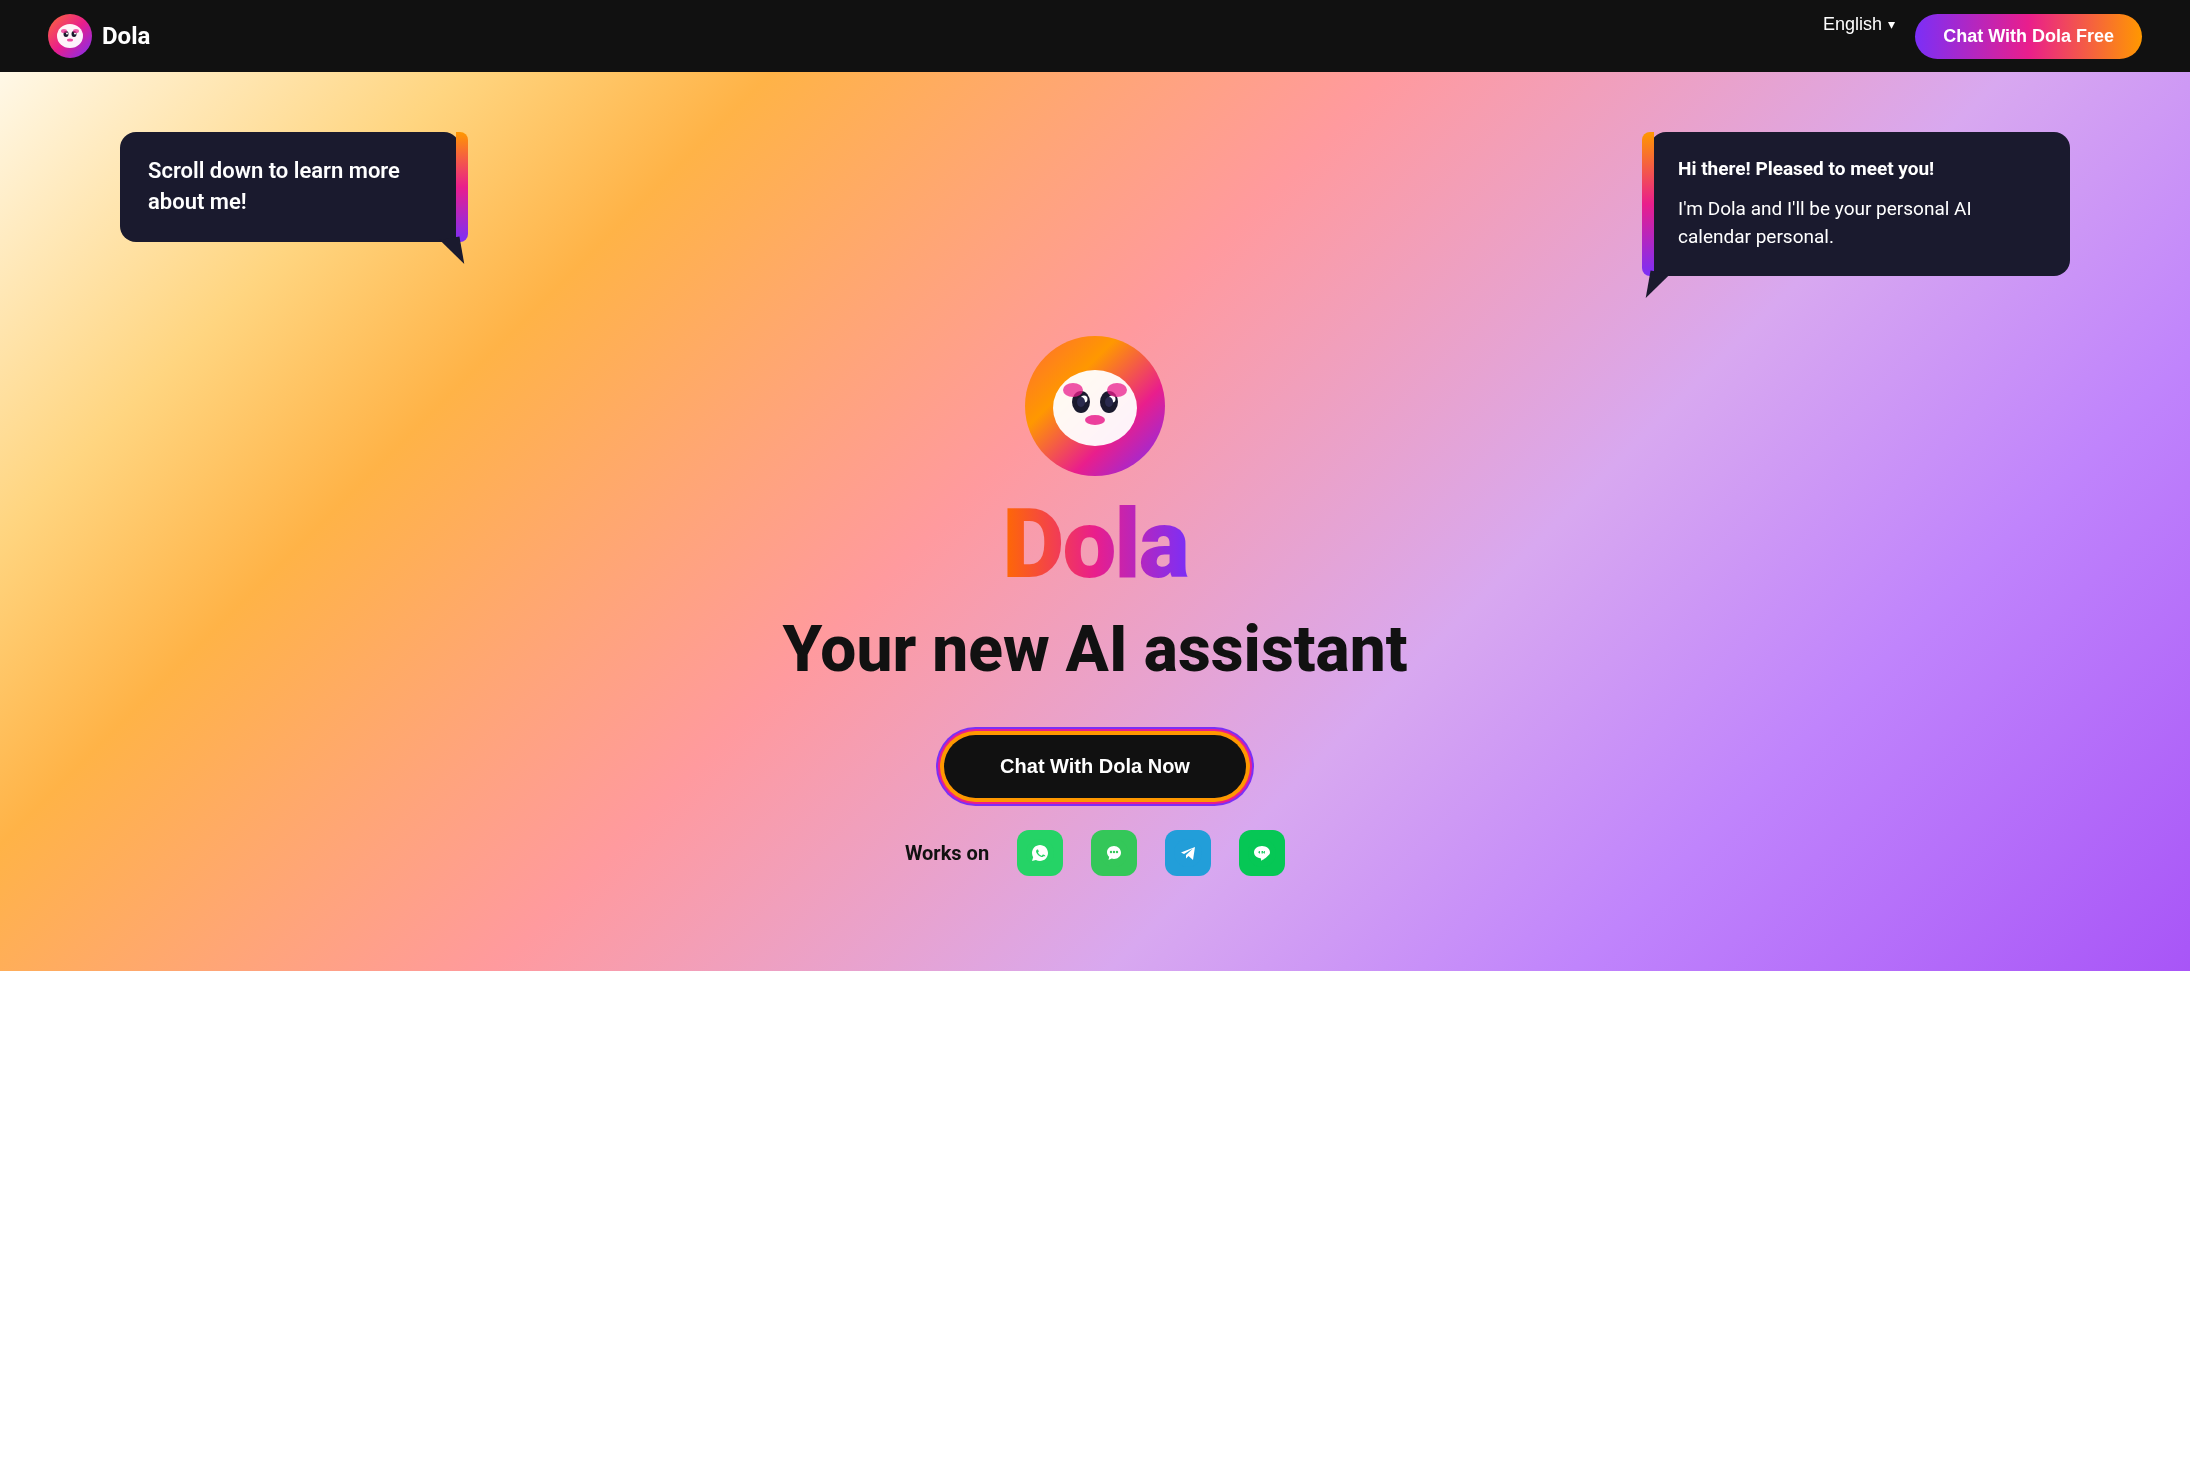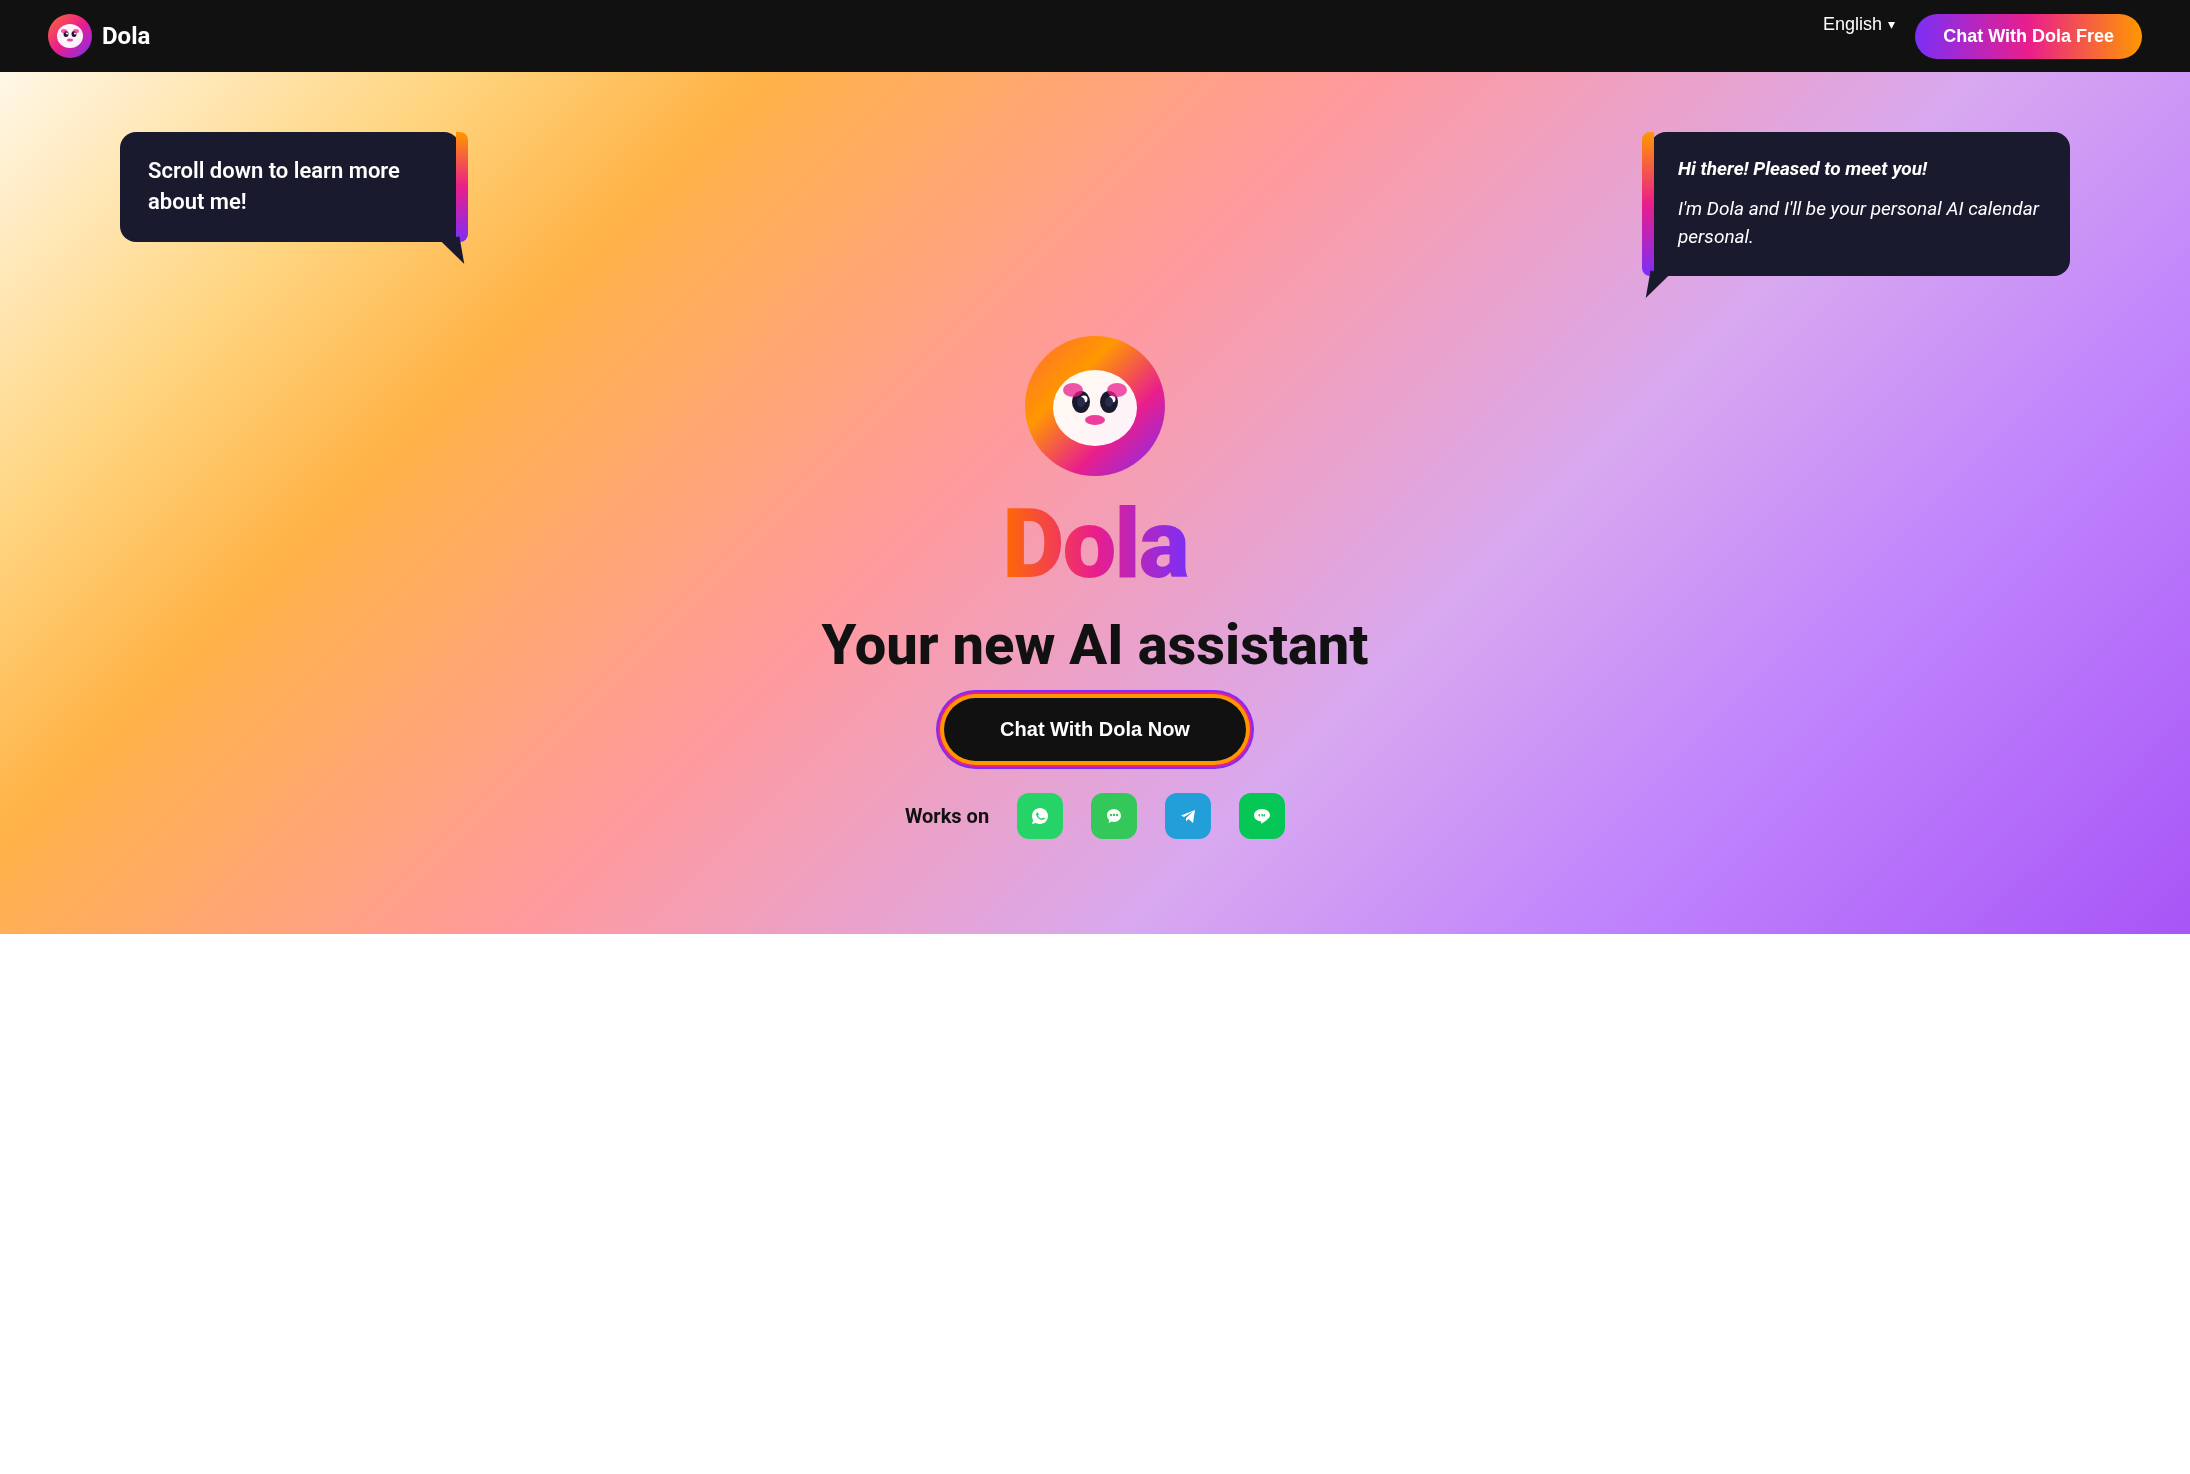--- a/index.html
+++ b/index.html
@@ -148,21 +148,20 @@
       width: 12px;
       height: 100%;
       background: linear-gradient(180deg, #ff9800, #e91e8c, #7b2ff7);
       border-radius: 0 8px 8px 0;
     }
 
     
     .speech-bubble.right {
       max-width: 420px;
       border-bottom-left-radius: 4px;
-      font-style: italic;
     }
 
     .speech-bubble.right::after {
       content: '';
       position: absolute;
       bottom: -24px;
       left: -2px;
       width: 0;
       height: 0;
       border-right: 20px solid transparent;
@@ -223,24 +222,24 @@
       background: linear-gradient(90deg, #ff6b00, #e91e8c, #7b2ff7);
       -webkit-background-clip: text;
       -webkit-text-fill-color: transparent;
       background-clip: text;
       line-height: 1;
       margin-bottom: 20px;
       letter-spacing: -2px;
     }
 
     .hero-tagline {
-      font-size: 56px;
+      font-size: 64px;
       font-weight: 800;
       color: #111;
-      margin-bottom: 20px;
+      margin-bottom: 48px;
       text-align: center;
     }
 
     .chat-now-btn {
       background: #111;
       color: #fff;
       border: none;
       border-radius: 40px;
       padding: 20px 56px;
       font-size: 20px;

